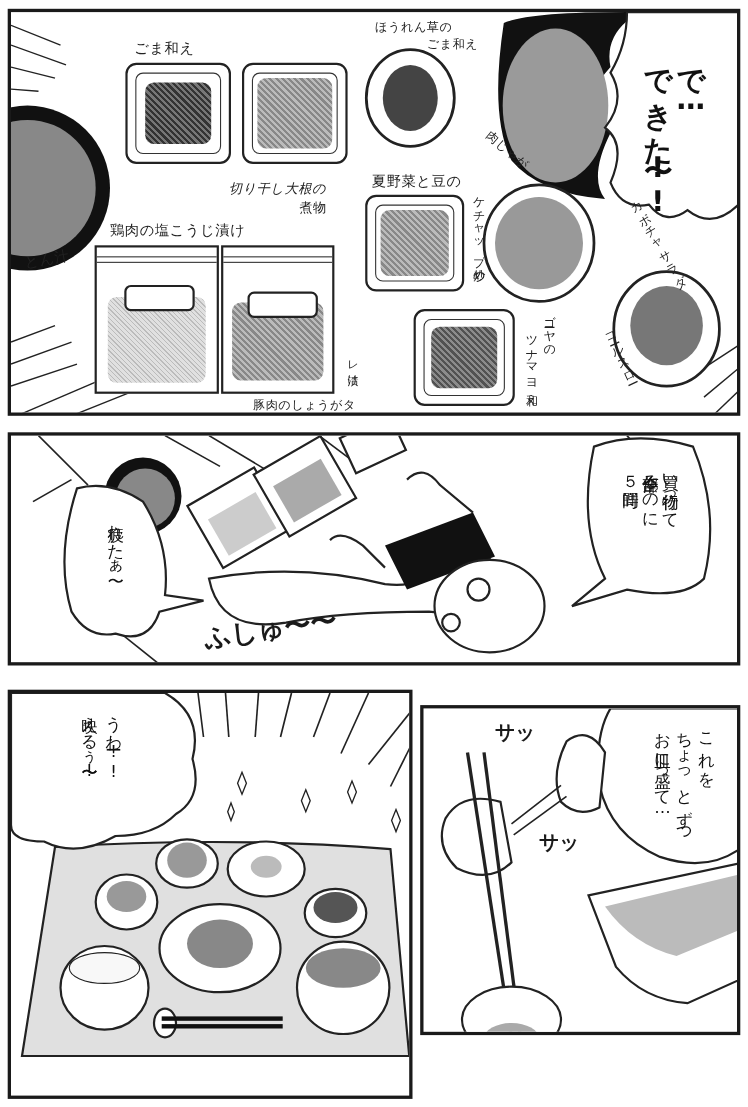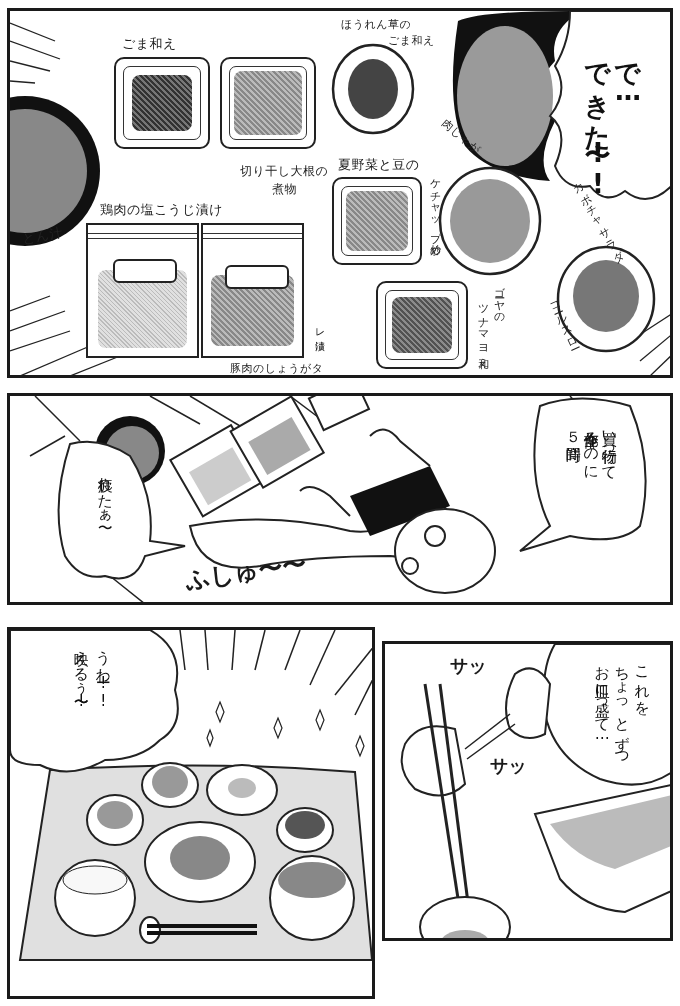--- a/index.html
+++ b/index.html
@@ -84,21 +84,21 @@
       <div class="food-light" style="left:10px;top:45px;right:10px;bottom:8px;"></div>
       <div class="label" style="left:25px;top:34px;width:60px;height:20px;"></div>
     </div>
   <div class="bag" style="left:191px;top:212px;width:103px;height:135px;">
       <div class="zip"></div>
       <div class="food-mid" style="left:8px;top:50px;right:8px;bottom:10px;"></div>
       <div class="label" style="left:22px;top:40px;width:60px;height:20px;"></div>
     </div>
 
   <div class="abs hand" style="left:112px;top:24px;font-size:13px;">ごま和え</div>
-  <div class="abs hand" style="left:230px;top:152px;">切り干し大根の</div>
+  <div class="abs hand" style="left:198px;top:152px;font-style:italic;">切り干し大根の</div>
   <div class="abs hand" style="left:262px;top:170px;">煮物</div>
   <div class="abs hand" style="left:331px;top:6px;font-size:11px;">ほうれん草の</div>
   <div class="abs hand" style="left:378px;top:22px;font-size:11px;">ごま和え</div>
   <div class="abs hand" style="left:428px;top:118px;transform:rotate(40deg);font-size:11px;">肉じゃが</div>
   <div class="abs hand" style="left:12px;top:216px;font-size:13px;transform:rotate(-10deg);">とん汁</div>
   <div class="abs hand" style="left:90px;top:190px;font-size:13px;">鶏肉の塩こうじ漬け</div>
   <div class="abs hand" style="left:328px;top:145px;font-size:13px;text-align:right;">夏野菜と豆の</div>
   <div class="abs hand vt" style="left:418px;top:160px;font-size:11px;">ケチャップ炒め</div>
   <div class="abs hand vt" style="left:556px;top:170px;font-size:11px;transform:rotate(-30deg);transform-origin:top left;">カボチャサラダ</div>
   <div class="abs hand" style="left:196px;top:350px;font-size:11px;margin-left:24px;">豚肉のしょうがタ</div>

